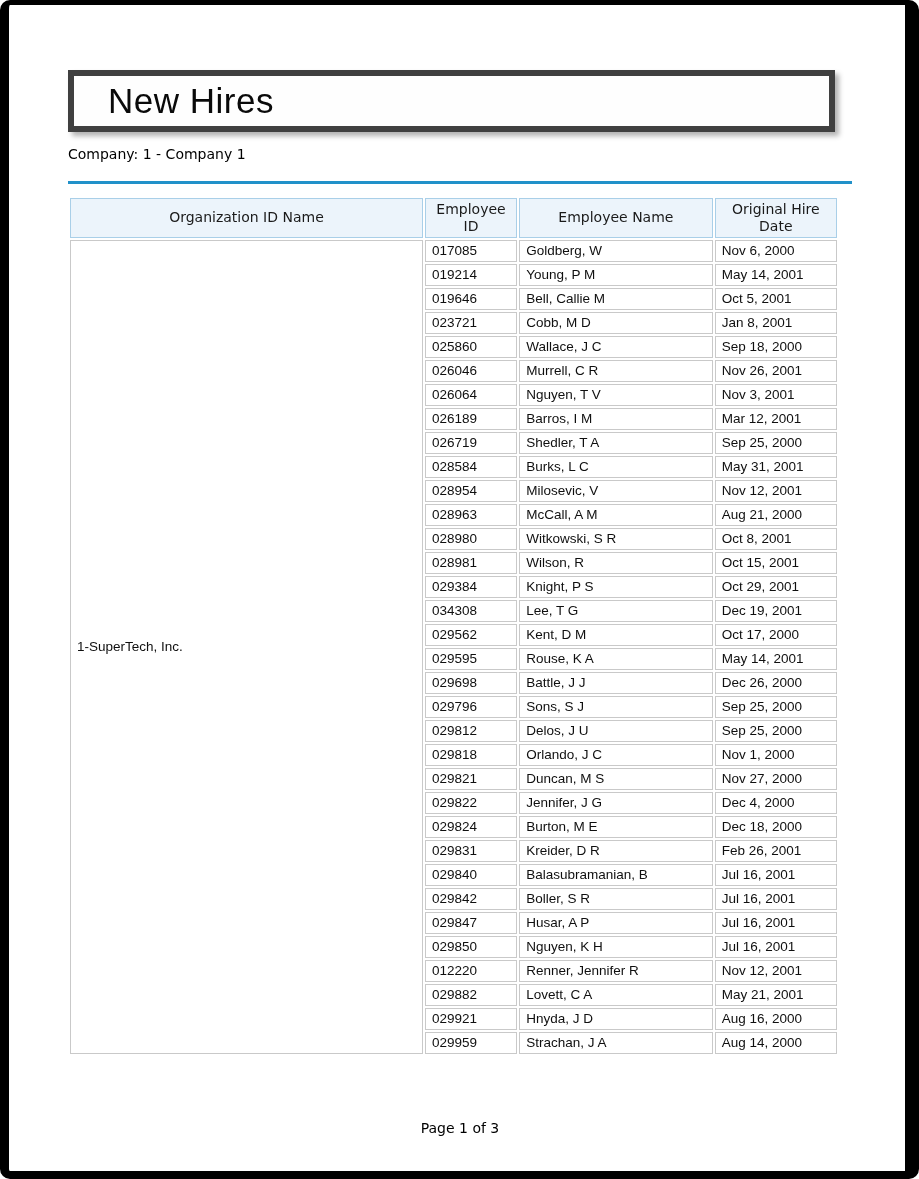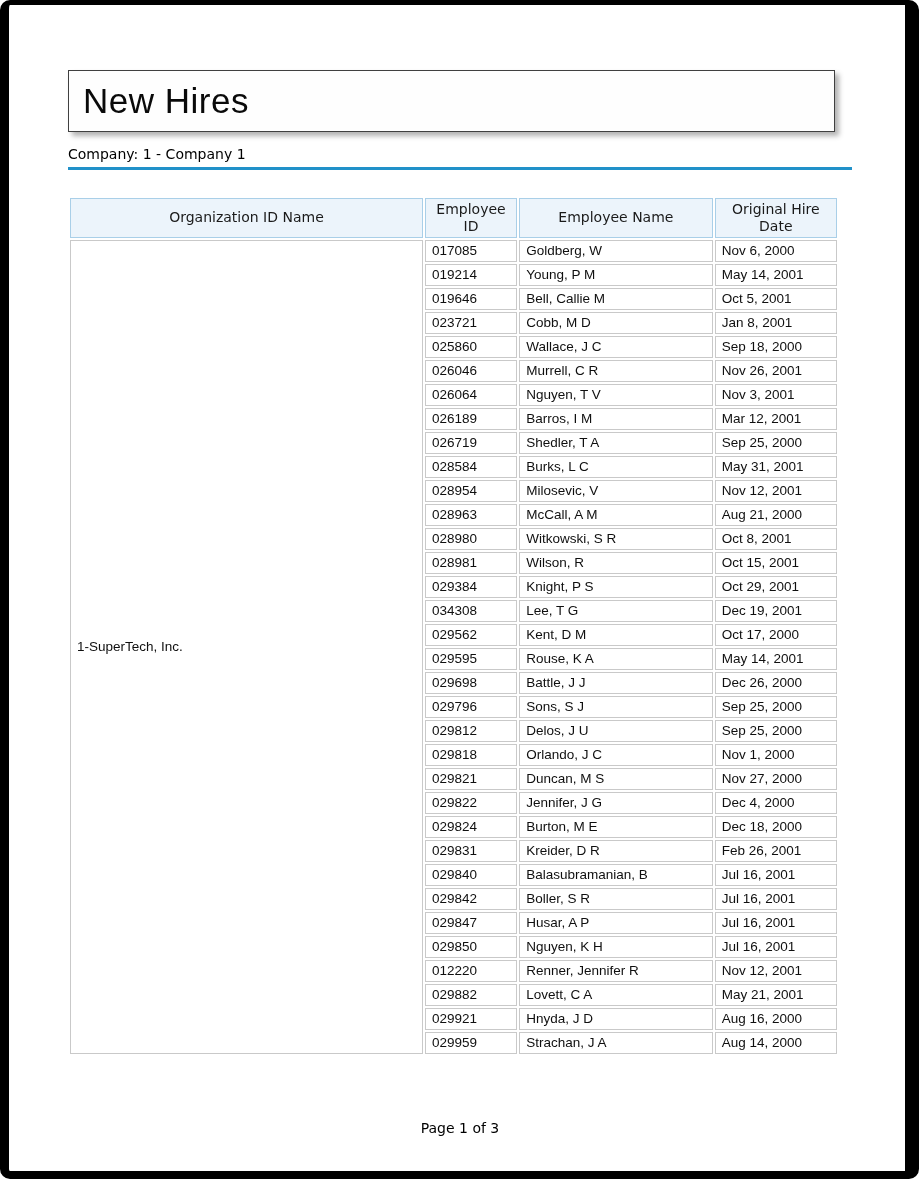--- a/index.html
+++ b/index.html
@@ -15,32 +15,32 @@
     width:919px;height:1179px;position:relative;overflow:hidden;
     font-family:"Liberation Sans",sans-serif;color:#111;
   }
   .page-frame{
     position:absolute;inset:0;pointer-events:none;z-index:50;
     border-style:solid;border-color:var(--frame);
     border-width:5px 14px 8px 9px;border-radius:10px;
   }
   .title-box{
     position:absolute;left:68px;top:70px;width:767px;height:62px;
-    background:#fefefe;border:1px solid #404040;
+    background:#fefefe;border:6px solid #404040;
     box-shadow:4px 4px 5px rgba(0,0,0,0.30);
-    display:flex;align-items:center;
+    display:flex;align-items:center;padding-left:20px;
   }
   .title-box h1{
     font-size:35px;font-weight:400;letter-spacing:0.5px;color:#0a0a0a;
     padding-left:14px;font-family:"Liberation Sans",sans-serif;
   }
   .company-line{
     position:absolute;left:68px;top:146px;width:784px;
     font-family:"DejaVu Sans",sans-serif;font-size:14px;color:#000;
-    padding-bottom:5px;border-bottom:3px solid var(--accent-underline);
+    padding-bottom:19px;border-bottom:3px solid var(--accent-underline);
   }
   table.report{
     position:absolute;left:68px;top:196px;width:771px;
     border-collapse:separate;border-spacing:2px;table-layout:fixed;
   }
   col.c0{width:352px;} col.c1{width:92px;} col.c2{width:193px;} col.c3{width:122px;}
   table.report th{
     background:var(--header-bg);border:1px solid var(--header-border);
     font-family:"DejaVu Sans",sans-serif;font-size:14px;font-weight:400;color:#1a1a1a;
     height:40px;text-align:center;vertical-align:middle;line-height:1.25;padding:1px 4px;

